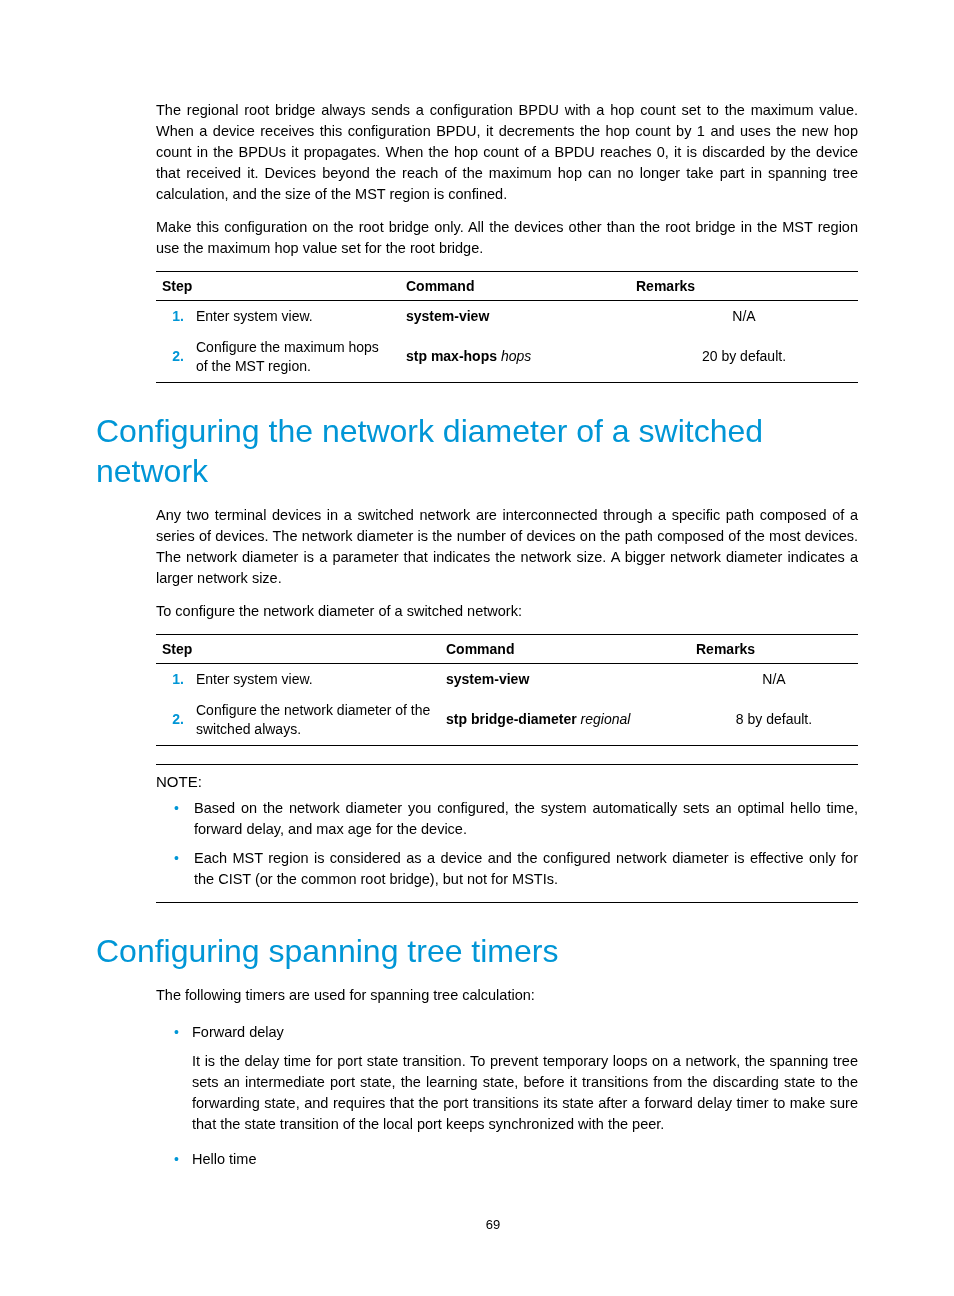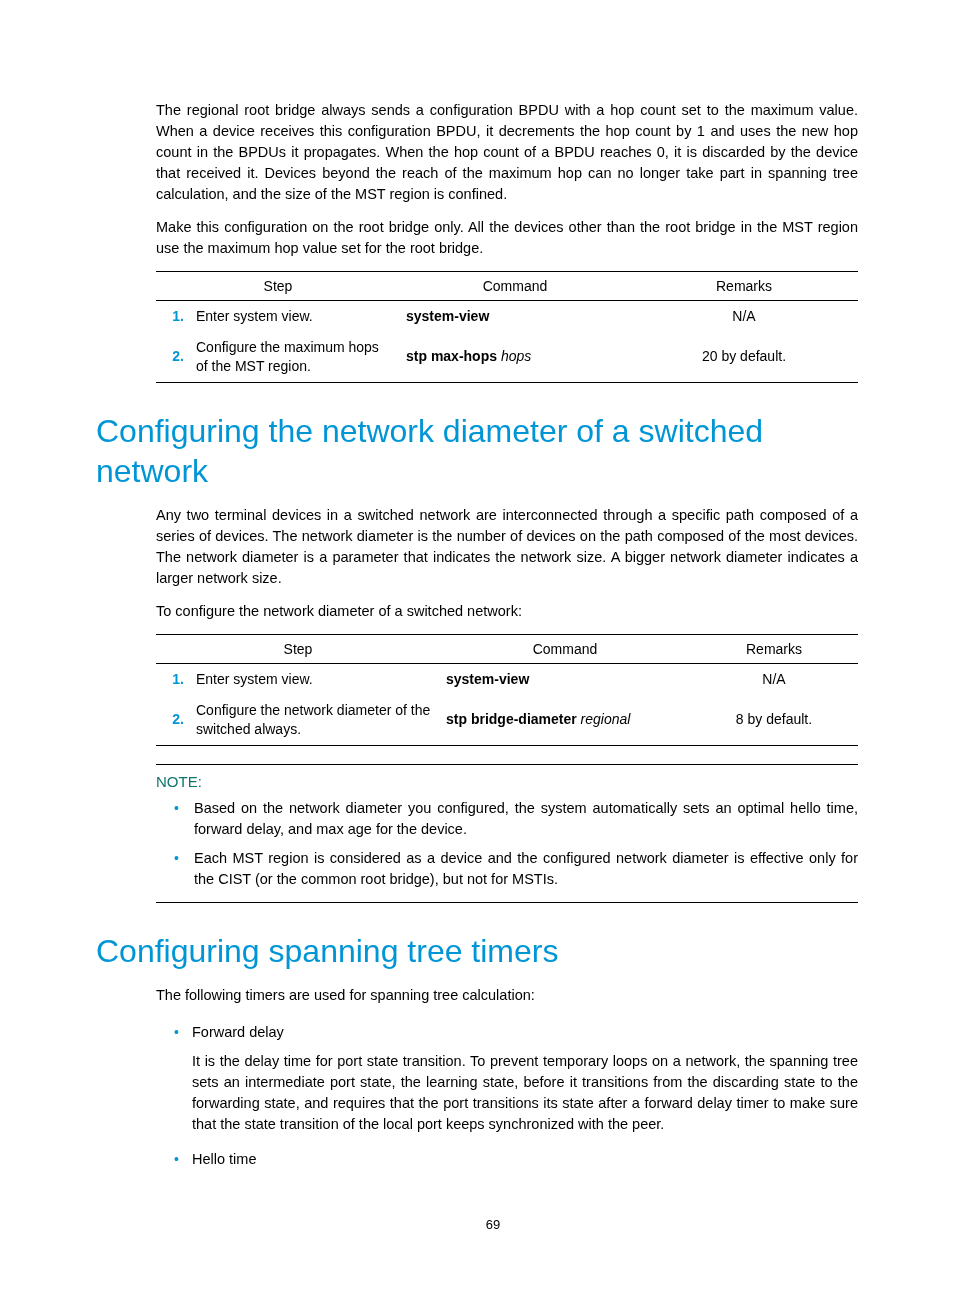--- a/index.html
+++ b/index.html
@@ -34,22 +34,22 @@
     line-height: 1.25;
     margin: 28px 0 14px 0;
   }
   table.steps {
     width: 100%;
     border-collapse: collapse;
     margin: 12px 0 18px 0;
     font-size: 14px;
   }
   table.steps thead th {
-    text-align: center;
-    font-weight: normal;
+    text-align: left;
+    font-weight: bold;
     border-top: 1.5px solid #000;
     border-bottom: 1px solid #000;
     padding: 6px 6px 6px 6px;
   }
   table.steps tbody td {
     padding: 6px 6px;
     vertical-align: middle;
     border-bottom: 1px solid #000;
     line-height: 1.35;
   }
@@ -69,21 +69,21 @@
   .cmd-bold { font-weight: bold; }
   .cmd-italic { font-style: italic; }
   .remarks-center { text-align: center; }
   .note-block {
     margin: 10px 0 18px 0;
     border-top: 1px solid #000;
     border-bottom: 1px solid #000;
     padding: 6px 0 8px 0;
   }
   .note-label {
-    color: #0f766e;
+    color: #000000;
     font-size: 15px;
     margin: 2px 0 4px 0;
   }
   ul.note-list, ul.body-list {
     margin: 0 0 0 18px;
     padding: 0;
     list-style: none;
   }
   ul.note-list li, ul.body-list li {
     position: relative;

